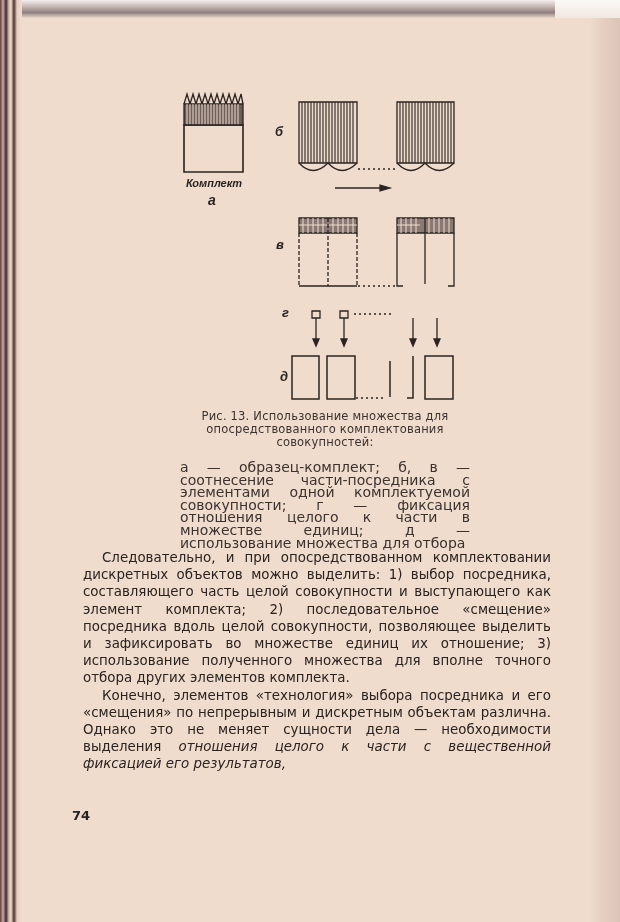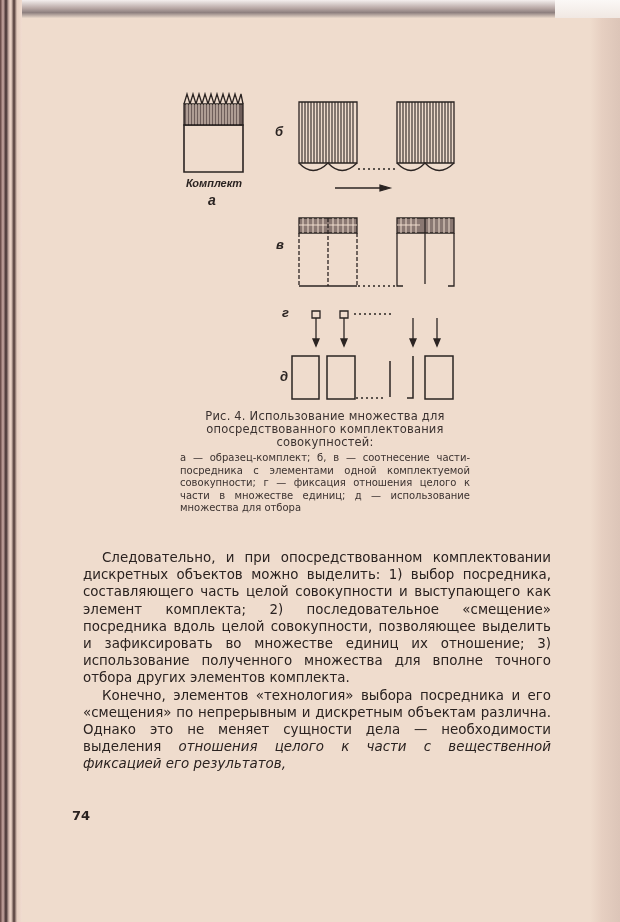--- a/index.html
+++ b/index.html
@@ -37,21 +37,21 @@
     font-style: italic; font-weight: bold; font-size: 13px; color: #2b2422;
   }
   .caption {
     position: absolute; left: 180px; top: 410px; width: 290px;
     font-family: "DejaVu Sans", sans-serif; color: #3b3230;
   }
   .caption-title {
     text-align: center; font-size: 11.5px; line-height: 13px; letter-spacing: 0.2px;
   }
   .caption-legend {
-    text-align: justify; font-size: 10px; line-height: 12.6px; margin-top: 3px;
+    text-align: justify; font-size: 14px; line-height: 12.6px; margin-top: 12px;
     text-align-last: auto;
   }
   .caption-legend .last { text-align: center; display: block; }
   .body-text {
     position: absolute; left: 83px; top: 549px; width: 468px;
     font-family: "DejaVu Sans", sans-serif; font-size: 13.4px; line-height: 17.2px;
     color: #2a2220; text-align: justify;
   }
   .body-text p { margin: 0; text-indent: 0; }
   .body-text p.indent { text-indent: 19px; }
@@ -218,21 +218,21 @@
   <span class="fig-label" style="left:186px;top:177px;font-size:11px;">Комплект</span>
   <span class="fig-label" style="left:208px;top:192px;font-size:14px;">а</span>
   <span class="fig-label" style="left:275px;top:124px;">б</span>
   <span class="fig-label" style="left:276px;top:237px;">в</span>
   <span class="fig-label" style="left:282px;top:305px;">г</span>
   <span class="fig-label" style="left:280px;top:369px;">д</span>
 </div>
 
 <div class="caption">
   <div class="caption-title">
-    <div>Рис. 4. Использование множества для</div>
+    <div>Рис. 13. Использование множества для</div>
     <div>опосредствованного комплектования</div>
     <div>совокупностей:</div>
   </div>
   <div class="caption-legend">
     <span>а — образец-комплект; б, в — соотнесение части-посредника с элементами одной комплектуемой совокупности; г — фиксация отношения целого к части в множестве единиц; д — использование множества для отбора</span>
   </div>
 </div>
 
 <div class="body-text">
   <p class="indent">Следовательно, и при опосредствованном комплектовании дискретных объектов можно выделить: 1) выбор посредника, составляющего часть целой совокупности и выступающего как элемент комплекта; 2) последовательное «смещение» посредника вдоль целой совокупности, позволяющее выделить и зафиксировать во множестве единиц их отношение; 3) использование полученного множества для вполне точного отбора других элементов комплекта.</p>

